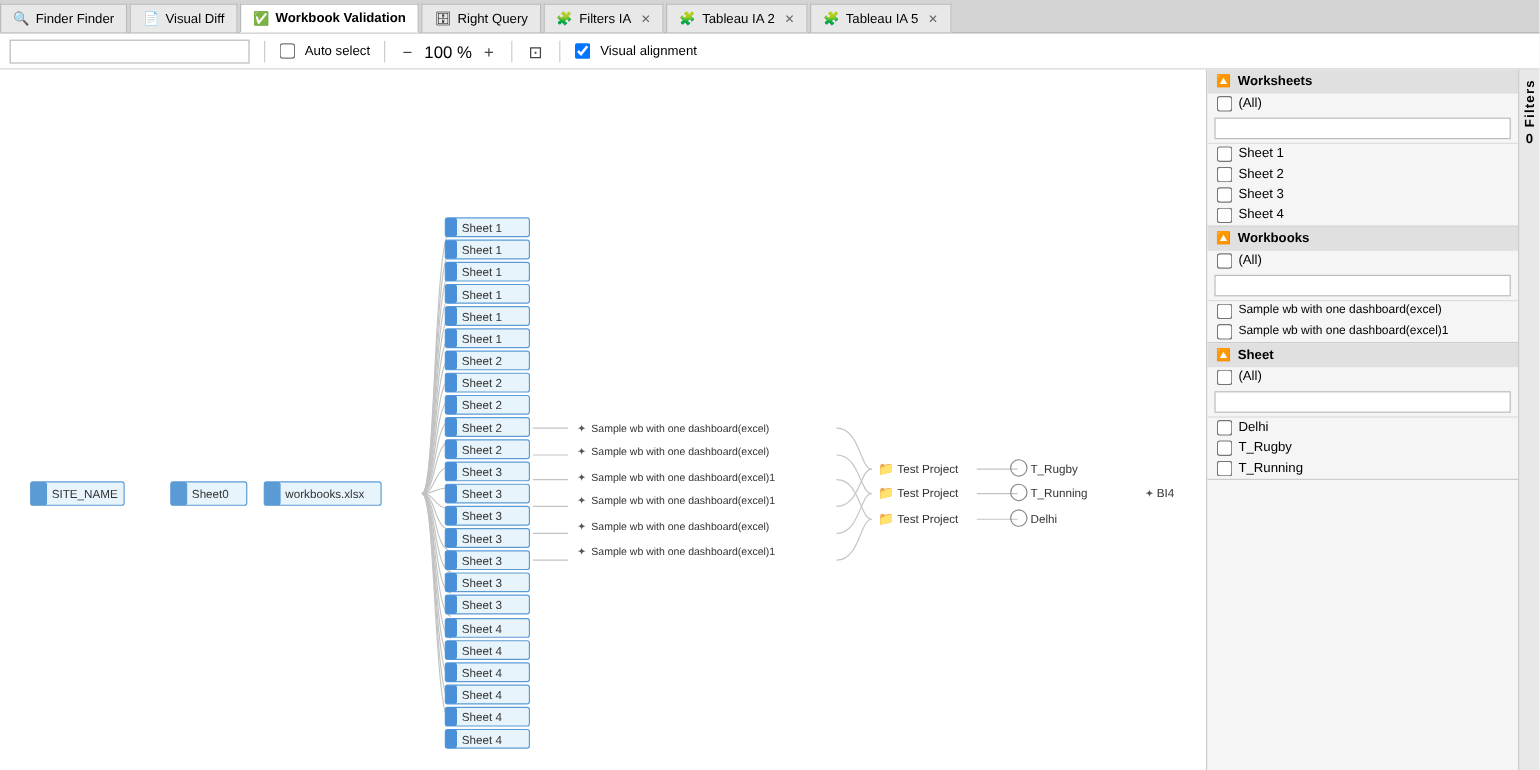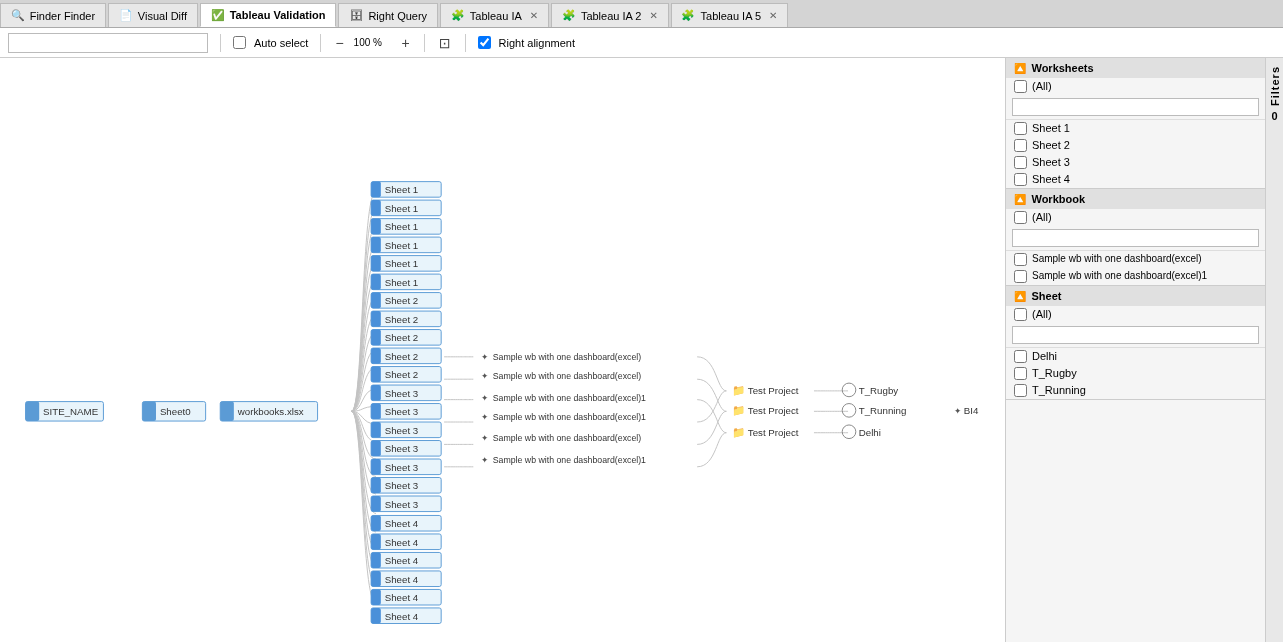--- a/index.html
+++ b/index.html
@@ -66,21 +66,21 @@
     }
     .toolbar-item input[type="checkbox"] { margin: 0; }
     .zoom-btn {
       cursor: pointer;
       font-size: 14px;
       color: #444;
       background: none;
       border: none;
       padding: 0 2px;
     }
-    .zoom-label { font-size: 10px; min-width: 38px; }
+    .zoom-label { font-size: 14px; min-width: 38px; text-align: center; }
 
     
     .main-container {
       display: flex;
       height: calc(642px - 58px);
     }
 
     
     .canvas-area {
       flex: 1;
@@ -172,29 +172,29 @@
   <div class="tab">
     <span>🔍</span>
     <span>Finder Finder</span>
   </div>
   <div class="tab">
     <span>📄</span>
     <span>Visual Diff</span>
   </div>
   <div class="tab active">
     <span>✅</span>
-    <span>Tableau Validation</span>
+    <span>Workbook Validation</span>
   </div>
   <div class="tab">
     <span>🗄</span>
     <span>Right Query</span>
   </div>
   <div class="tab">
     <span>🧩</span>
-    <span>Tableau IA</span>
+    <span>Filters IA</span>
     <span class="tab-close">✕</span>
   </div>
   <div class="tab">
     <span>🧩</span>
     <span>Tableau IA 2</span>
     <span class="tab-close">✕</span>
   </div>
   <div class="tab">
     <span>🧩</span>
     <span>Tableau IA 5</span>
@@ -211,21 +211,21 @@
   </label>
   <div class="toolbar-sep"></div>
   <button class="zoom-btn">−</button>
   <span class="zoom-label">100 %</span>
   <button class="zoom-btn">+</button>
   <div class="toolbar-sep"></div>
   <button class="zoom-btn">⊡</button>
   <div class="toolbar-sep"></div>
   <label class="toolbar-item">
     <input type="checkbox" checked="" style="">
-    <span>Right alignment</span>
+    <span>Visual alignment</span>
   </label>
 </div>
 
 <div class="main-container">
 
   <div class="canvas-area">
     <svg class="graph-svg" viewBox="0 0 1000 600" preserveAspectRatio="xMidYMid meet">
       <defs>
         <marker id="arrow" markerWidth="6" markerHeight="6" refX="3" refY="3" orient="auto">
           <path d="M0,0 L0,6 L6,3 z" fill="#aaa"></path>
@@ -506,21 +506,21 @@
       </div>
       <div class="panel-item">
         <input type="checkbox" style="">
         <span>Sheet 4</span>
       </div>
     </div>
 
     <div class="panel-section">
       <div class="panel-section-header">
         <span class="collapse-icon">🔼</span>
-        <span>Workbook</span>
+        <span>Workbooks</span>
       </div>
       <div class="panel-item">
         <input type="checkbox" style="">
         <span>(All)</span>
       </div>
       <div class="panel-search">
         <input type="text" style="">
       </div>
       <div class="panel-item">
         <input type="checkbox" style="">

